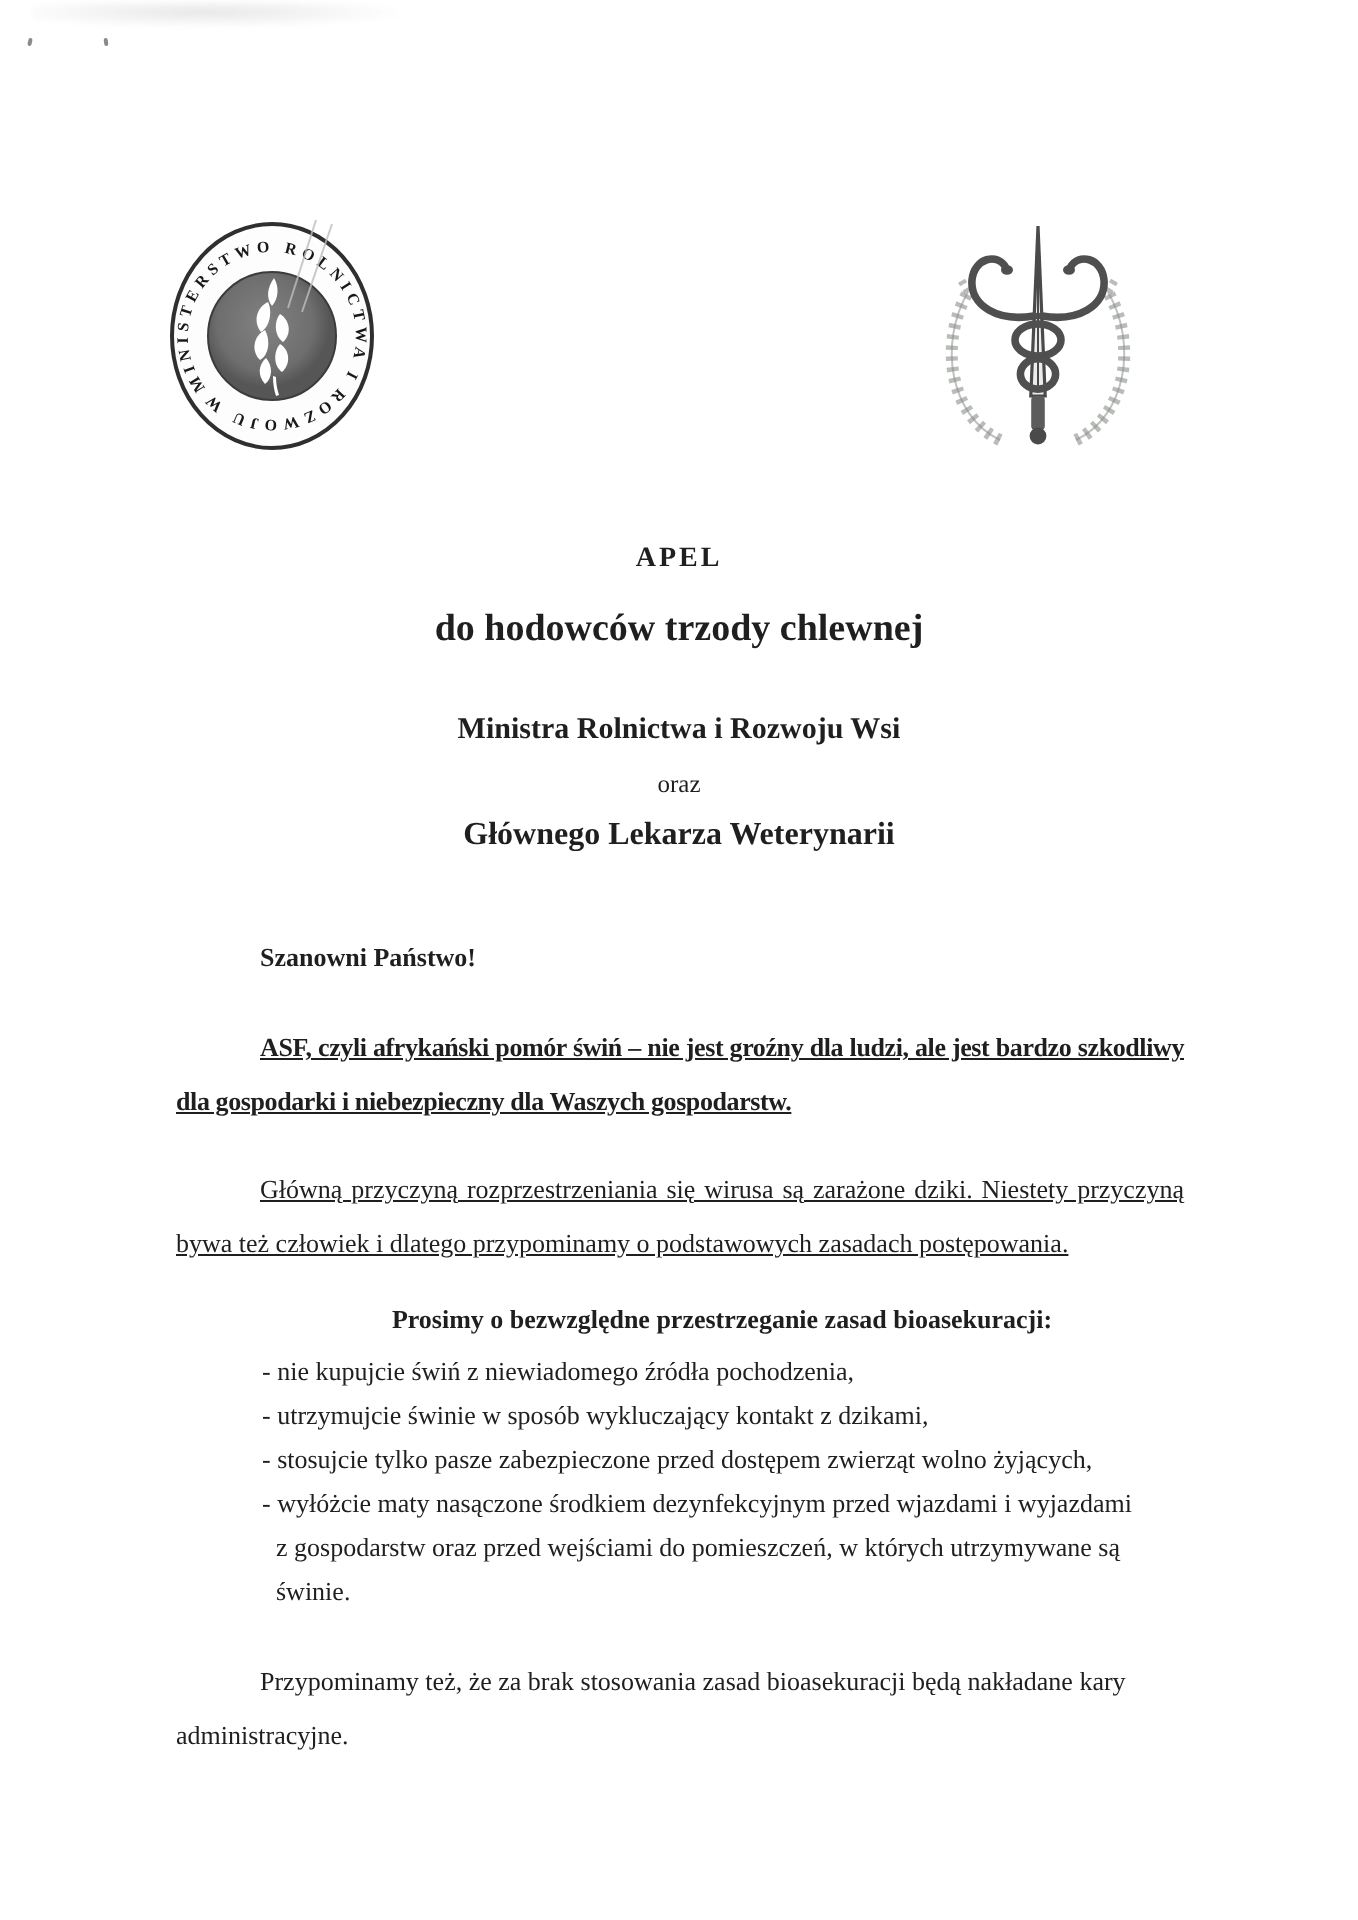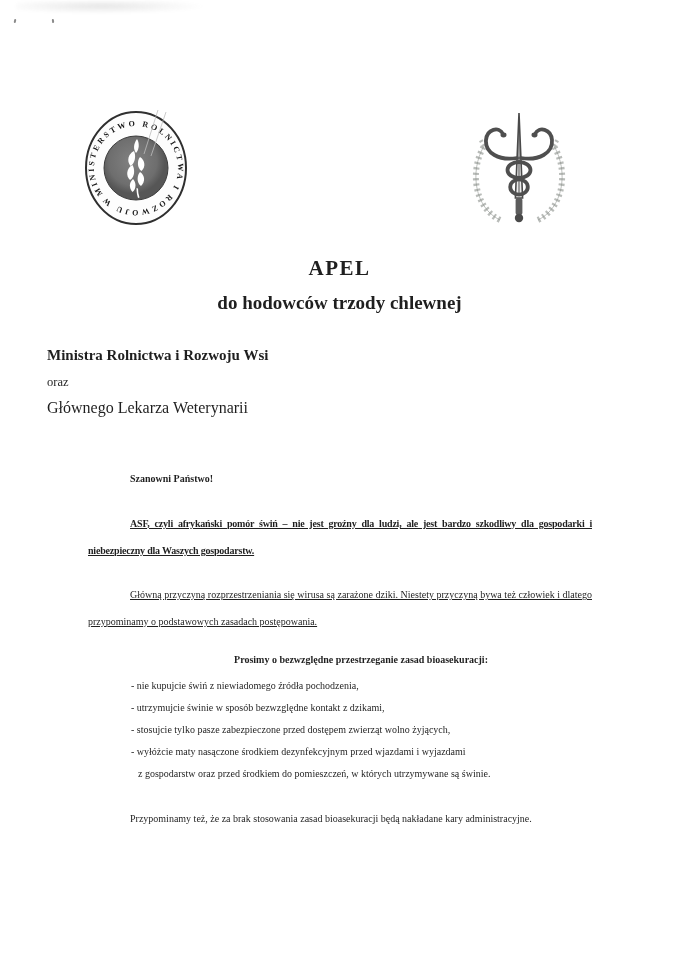--- a/index.html
+++ b/index.html
@@ -22,30 +22,30 @@
   .speck.s1 { left:14px; top:19px; transform:rotate(12deg); }
   .speck.s2 { left:52px; top:19px; transform:rotate(-8deg); }
 
   
   .seal   { position:absolute; left:84px;  top:108px; width:104px; height:120px; }
   .emblem { position:absolute; left:462px; top:108px; width:114px; height:122px; }
   .seal svg, .emblem svg { width:100%; height:100%; display:block; }
 
   
   .title-block { position:absolute; left:0; right:0; top:257px; text-align:center; }
-  .apel { font-size:21px; font-weight:bold; letter-spacing:1.5px; line-height:22px; }
+  .apel { font-size:14px; font-weight:bold; letter-spacing:1.5px; line-height:22px;margin-top:12px; }
   .subtitle { margin-top:13px; font-size:19px; font-weight:bold; line-height:22px; }
 
-  .authors { position:absolute; left:0; right:0; top:346px; text-align:left;margin-left:47px; }
+  .authors { position:absolute; left:0; right:0; top:356px; text-align:center; }
   .authors-1 { font-size:15px; font-weight:bold; line-height:18px; }
   .oraz { margin-top:11px; font-size:12.5px; font-weight:normal; line-height:14px; }
-  .authors-2 { margin-top:9px; font-size:16px; font-weight:normal; line-height:19px; }
+  .authors-2 { margin-top:9px; font-size:16px; font-weight:bold; line-height:19px; }
 
   
-  .doc-body { position:absolute; left:88px; top:470px; width:504px; font-size:10px; }
+  .doc-body { position:absolute; left:88px; top:470px; width:504px; font-size:13px; }
   .salutation { font-weight:bold; text-indent:42px; line-height:18px; }
   .p { margin:0; line-height:27px; text-indent:42px; }
   .p.justify { text-align:justify; text-align-last:left;text-decoration:underline; }
   .p.bold { font-weight:bold; }
   .p.asf { margin-top:22px; letter-spacing:-0.2px; }
   .p.cause { margin-top:17px; }
   .p.heading { margin-top:15px; line-height:20px;text-align:center; }
   .rules { margin-top:5px; }
   .rule { line-height:22px;margin-left:43px; }
   .rule.cont { padding-left:7px; }
@@ -141,22 +141,22 @@
     <div class="salutation">Szanowni Państwo!</div>
 
     <p class="p bold justify asf">ASF, czyli afrykański pomór świń – nie jest groźny dla ludzi, ale jest bardzo szkodliwy dla gospodarki i niebezpieczny dla Waszych gospodarstw.</p>
 
     <p class="p justify cause">Główną przyczyną rozprzestrzeniania się wirusa są zarażone dziki. Niestety przyczyną bywa też człowiek i dlatego przypominamy o podstawowych zasadach postępowania.</p>
 
     <p class="p bold heading">Prosimy o bezwzględne przestrzeganie zasad bioasekuracji:</p>
 
     <div class="rules">
       <div class="rule">- nie kupujcie świń z niewiadomego źródła pochodzenia,</div>
-      <div class="rule">- utrzymujcie świnie w sposób bezwzględne kontakt z dzikami,</div>
+      <div class="rule">- utrzymujcie świnie w sposób wykluczający kontakt z dzikami,</div>
       <div class="rule">- stosujcie tylko pasze zabezpieczone przed dostępem zwierząt wolno żyjących,</div>
       <div class="rule">- wyłóżcie maty nasączone środkiem dezynfekcyjnym przed wjazdami i wyjazdami</div>
-      <div class="rule cont">z gospodarstw oraz przed środkiem do pomieszczeń, w których utrzymywane są świnie.</div>
+      <div class="rule cont">z gospodarstw oraz przed wejściami do pomieszczeń, w których utrzymywane są świnie.</div>
     </div>
 
     <p class="p penalty">Przypominamy też, że za brak stosowania zasad bioasekuracji będą nakładane kary administracyjne.</p>
   </div>
 
 </div>
 
 </body></html>

